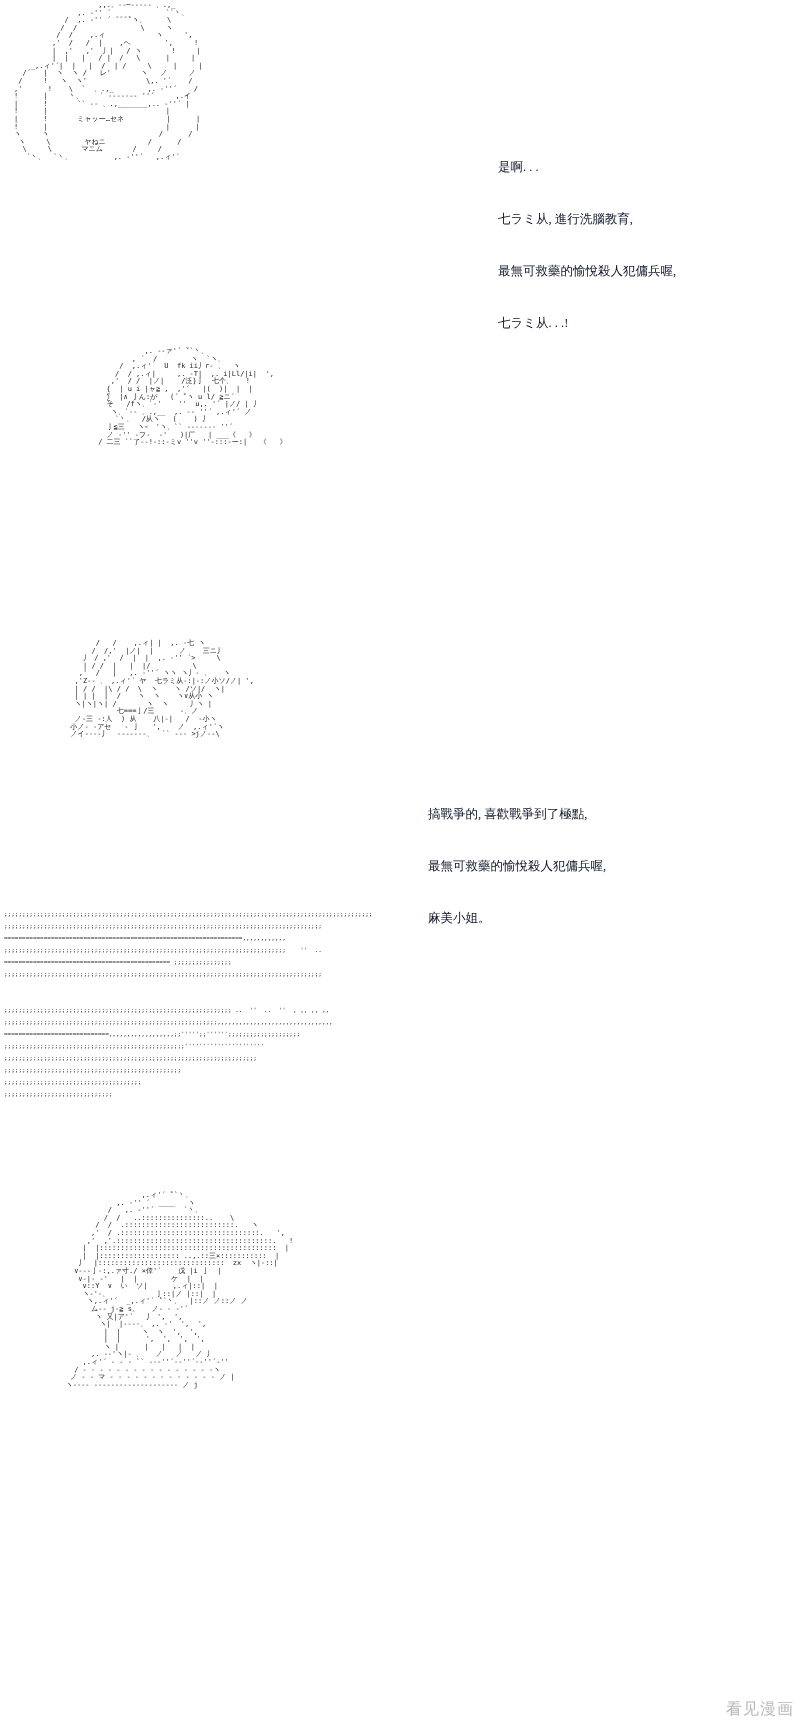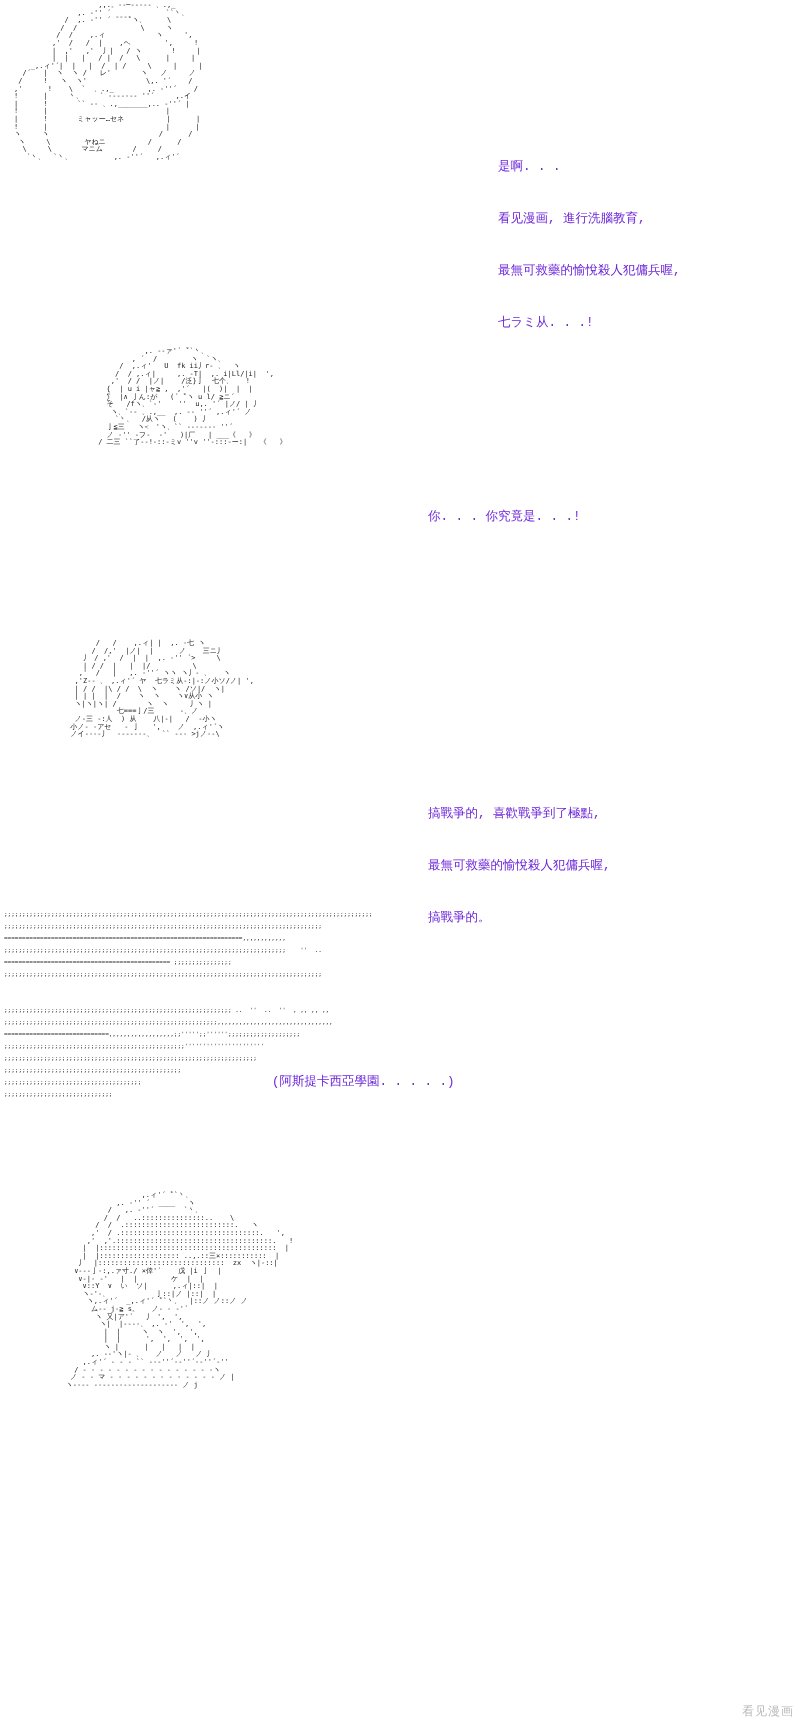--- a/index.html
+++ b/index.html
@@ -33,32 +33,32 @@
     color: #1a1a1a;
     margin: 0;
   }
   .aa.tiny {
     font-size: 6px;
     line-height: 6.4px;
     color: #2b2b2b;
   }
   .dialogue {
     position: absolute;
-    font-family: Liberation Mono, monospace;
+    font-family: Liberation Serif, serif;
     font-size: 12.5px;
     line-height: 26px;
-    color: #6d28d9;
+    color: #0f172a;
     white-space: pre;
   }
   .watermark {
     position: absolute;
     right: 6px;
     bottom: 4px;
     font-family: "Liberation Sans", sans-serif;
-    font-size: 12px;
+    font-size: 16px;
     color: #b8b8b8;
     letter-spacing: 1px;
   }
 </style>
 </head>
 <body>
 
 <div class="page">
 
   <div class="panel" style="top:2px; left:0;">
@@ -79,85 +79,79 @@
 !      |                            |
 |      !       ミャッー…セネ          |      |
 !      |                            |      |
 ヽ     ヽ                          /      /
  ヽ     \        ヤねニ          /      /
   \     \       マニム       /     /
    `丶、  `丶、          ,. ‐''´   ,.ィ'´</pre>
   </div>
   <div class="dialogue" style="top:128px; left:498px;">
 <span>是啊. . .</span><br>
-<span>看见漫画, 進行洗腦教育,</span><br>
+<span>七ラミ从, 進行洗腦教育,</span><br>
 <span>最無可救藥的愉悅殺人犯傭兵喔,</span><br>
 <span>七ラミ从. . .!</span>
   </div>
 
   <div class="panel" style="top:348px; left:16px;">
     <pre class="aa" style="margin-left:40px;">                     ,. -‐ァ'´ ̄``丶、
                   , ´  /        ヽ  `ヽ、
                /  ,.ィ'   U  fk ii丿r‐ 、  ヽ
               /  / ,.ィ|     ,. ‐T|  ,. i|Ll/|i|  ',
              ,'  / /  |ノ|    /泛}亅  七个、   !
             {  | u i |ャ≧ ,  ,'´   |(  )|  |  |
             ∑  |∧ 亅ん:が   (´ ̄`ヽ u l/ ≧ニ´
             そ   /fヽ、`‐'    ''  u,. '´ |ノ/ | 丿
              ヽ、`‐- 、.,__  ,. -‐ ''´ ,.ィ'´ ノ
               `丶、  /从ヽ   (    ) 丿
             亅≦三   ヽ&lt;゙'ヽ、`` ‐-----‐ ''´
             ノ ‐'' ‐フ‐  ‐'   )|厂   | ___《   》
           / 二三 ``了‐-!‐::‐ミv ''v ''‐:::‐ー:|   《   》</pre>
-  </div>
-  <div class="dialogue" style="top:478px; left:428px;">
-<span>你. . . 你究竟是. . .!</span>
   </div>
 
   <div class="panel" style="top:640px; left:0;">
     <pre class="aa" style="margin-left:24px;">                 /   /    ,.ィ| |  ,. ‐七 ヽ
                 /  /,'  |ノ|  |      ノ    三ニ丿
               丿 / ,'  /  |  |  ,. ‐'' ´&gt;     \
               | / /  |   |  |/          \
              ,'  /   |   ,. ‐''´ ヽヽ ヽ丿‐ 、   ヽ
             ,'Z‐- 、 ,.ィ'´ ヤ  七ラミ从‐:|‐:ノ小ソ/ノ| ',
             | / /  |\ / /  \  ヽ    ヽ /ソ|/  ヽ|
             | | |  |  /    ヽ  ヽ    ヽ∨从小 ヽ
             ヽ|ヽ|ヽ| /       ヽ  ヽ     丿ヽ |
                       七===亅/三      ‐、ノ
             ノ‐三 ‐:人  ) 从    八|‐|   /  ‐小ヽ
            小ノ‐ ‐アセ   ‐ 亅   ',    ノ  ,.ィ'´ヽ
            ノイ‐‐‐‐丿  ‐‐‐‐‐--、  `` ‐-‐ &gt;jノ‐‐\</pre>
   </div>
   <div class="dialogue" style="top:775px; left:428px;">
 <span>搞戰爭的, 喜歡戰爭到了極點,</span><br>
 <span>最無可救藥的愉悅殺人犯傭兵喔,</span><br>
-<span>搞戰爭的。</span>
+<span>麻美小姐。</span>
   </div>
 
   <div class="panel" style="top:908px; left:0;">
     <pre class="aa tiny" style="margin-left:4px; line-height:12px;">;;;;;;;;;;;;;;;;;;;;;;;;;;;;;;;;;;;;;;;;;;;;;;;;;;;;;;;;;;;;;;;;;;;;;;;;;;;;;;;;;;;;;;;;;;;;;;;;;;;;;;
 ;;;;;;;;;;;;;;;;;;;;;;;;;;;;;;;;;;;;;;;;;;;;;;;;;;;;;;;;;;;;;;;;;;;;;;;;;;;;;;;;;;;;;;;;
 ==================================================================,,,,,,,,,,,,
 ;;;;;;;;;;;;;;;;;;;;;;;;;;;;;;;;;;;;;;;;;;;;;;;;;;;;;;;;;;;;;;;;;;;;;;;;;;;;;;    ''  ..
 ============================================== ;;;;;;;;;;;;;;;;
 ;;;;;;;;;;;;;;;;;;;;;;;;;;;;;;;;;;;;;;;;;;;;;;;;;;;;;;;;;;;;;;;;;;;;;;;;;;;;;;;;;;;;;;;;
 
 
 ;;;;;;;;;;;;;;;;;;;;;;;;;;;;;;;;;;;;;;;;;;;;;;;;;;;;;;;;;;;;;;; ..  ''  ..  ''  , ,, ,, ,,
 ;;;;;;;;;;;;;;;;;;;;;;;;;;;;;;;;;;;;;;;;;;;;;;;;;;;;;;;;;;;,,,,,,,,,,,,,,,,,,,,,,,,,,,,,,,,
 =============================,,,,,,,,,,,,,,,,,,;;''''';;'''''';;;;;;;;;;;;;;;;;;;;
 ;;;;;;;;;;;;;;;;;;;;;;;;;;;;;;;;;;;;;;;;;;;;;;;;;;''''''''''''''''''''''
 ;;;;;;;;;;;;;;;;;;;;;;;;;;;;;;;;;;;;;;;;;;;;;;;;;;;;;;;;;;;;;;;;;;;;;;
 ;;;;;;;;;;;;;;;;;;;;;;;;;;;;;;;;;;;;;;;;;;;;;;;;;
 ;;;;;;;;;;;;;;;;;;;;;;;;;;;;;;;;;;;;;;
 ;;;;;;;;;;;;;;;;;;;;;;;;;;;;;;</pre>
-  </div>
-  <div class="dialogue" style="top:1043px; left:272px;">
-<span>(阿斯提卡西亞學園. . . . .)</span>
   </div>
 
   <div class="panel" style="top:1192px; left:18px;">
     <pre class="aa" style="margin-left:14px;">                          ,.ィ'´ ̄``丶、
                     ,. ‐'' ´  ____   ヽ
                   /   ,. ‐''´       `丶、
                  /  /   ..:::::::::::::::..    \
                /  /  .::::::::::::::::::::::::::.   ヽ
               ,'  / .:::::::::::::::::::::::::::::::::.   ',
              ,'  ,'.:::::::::::::::::::::::::::::::::::::.   !

